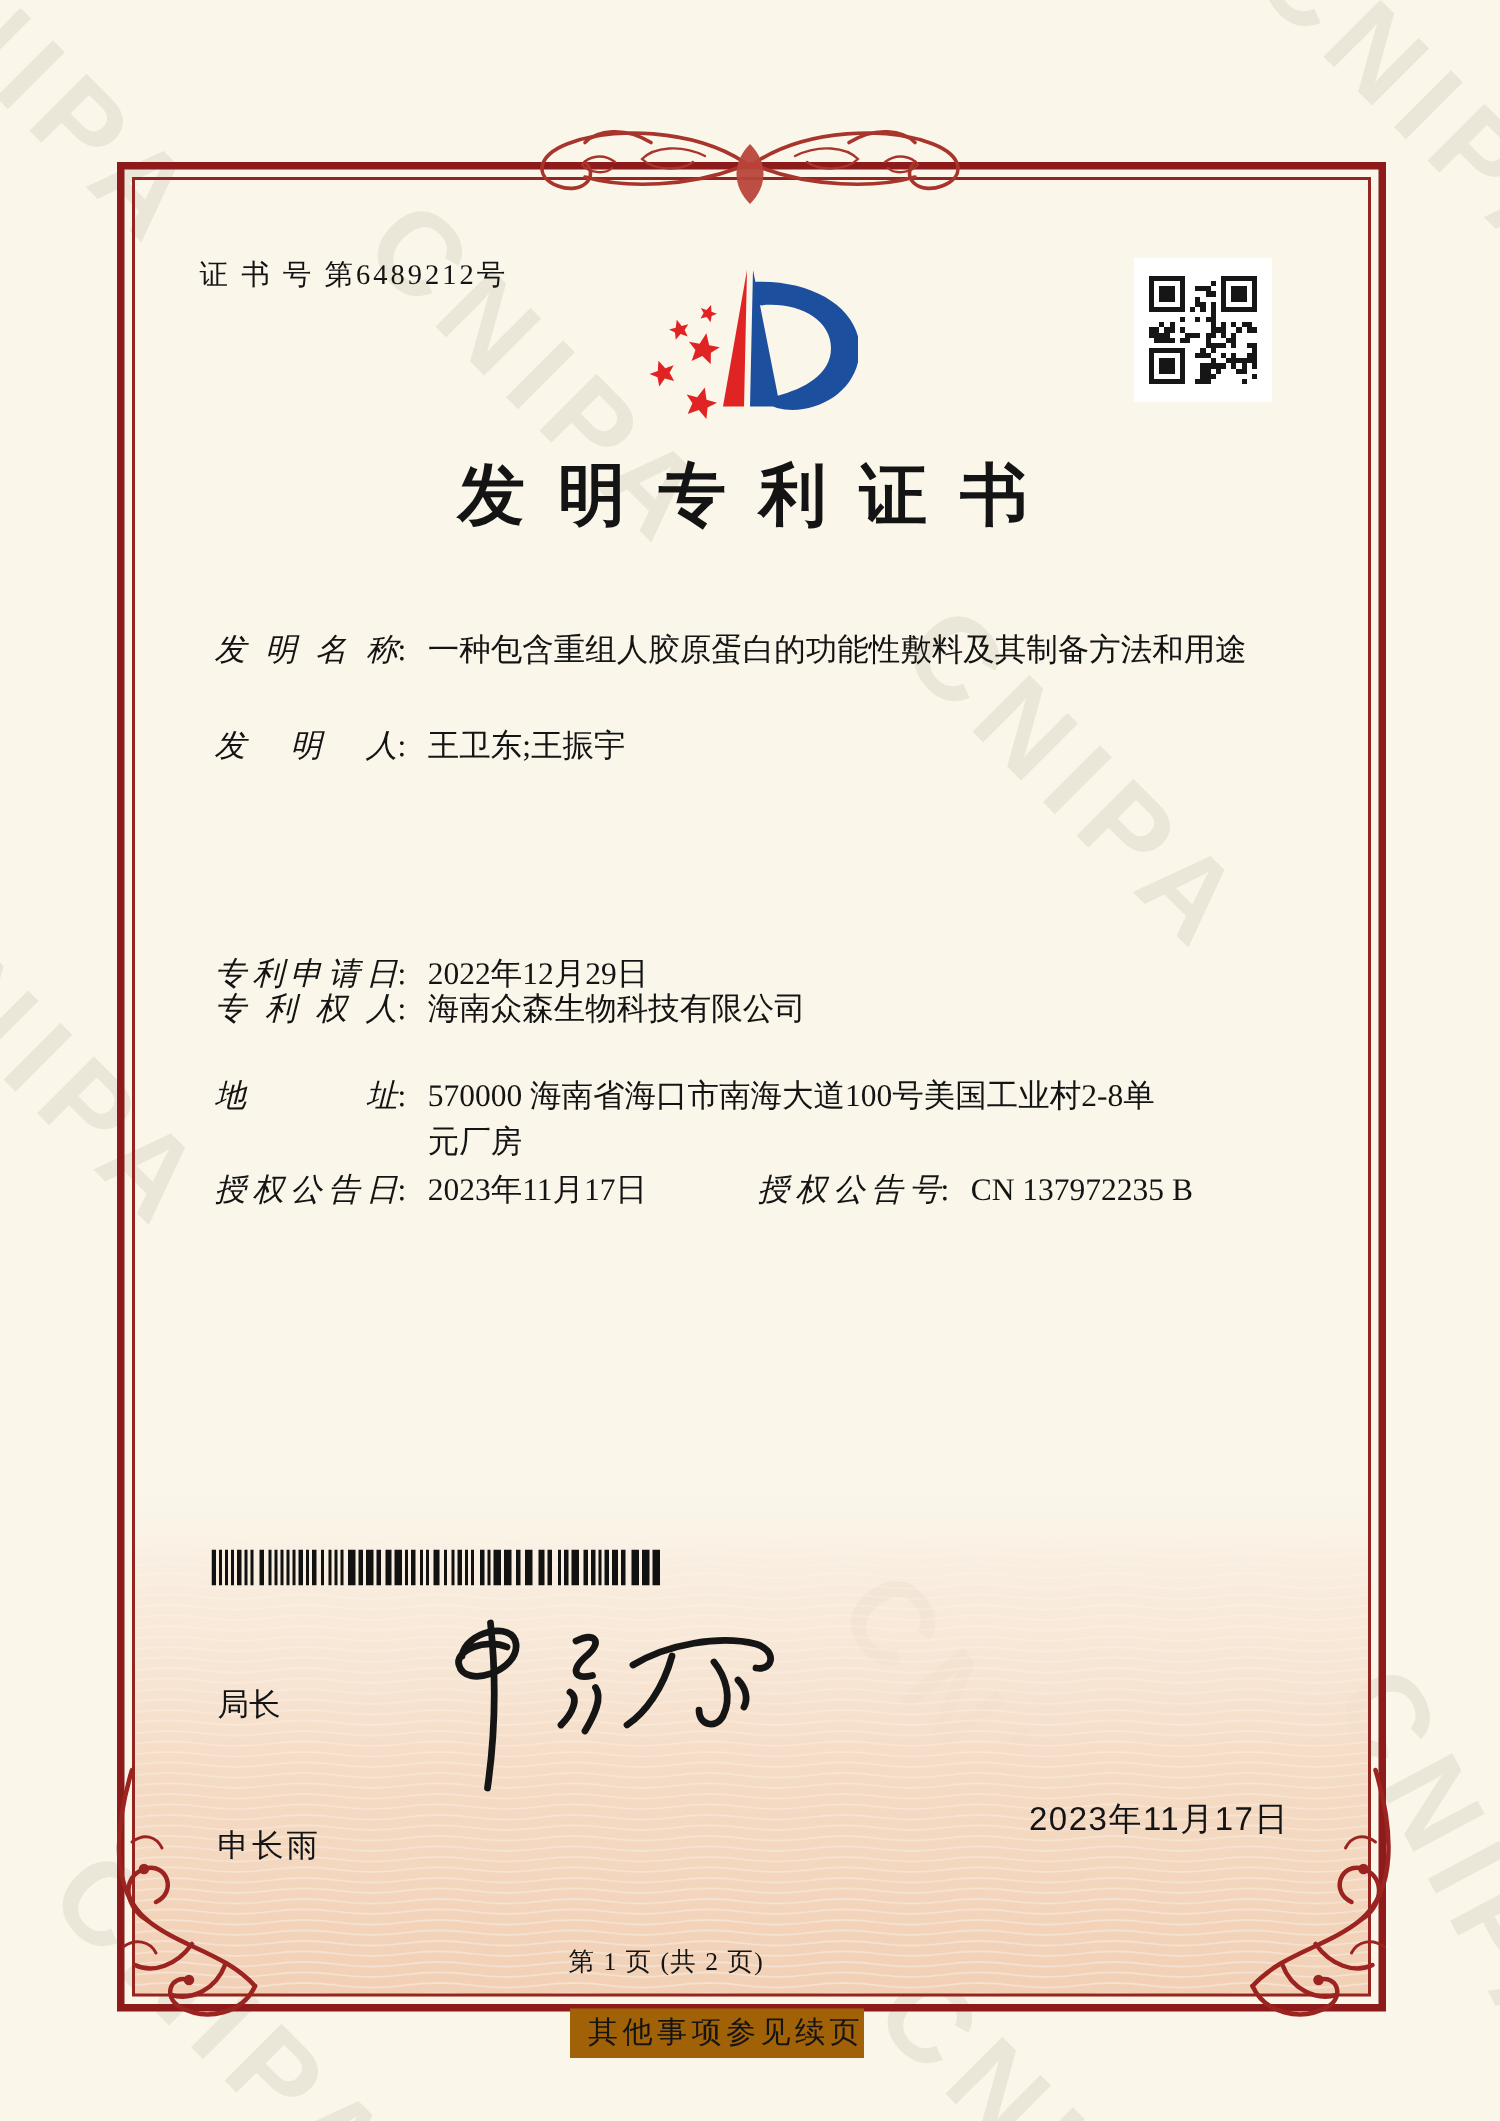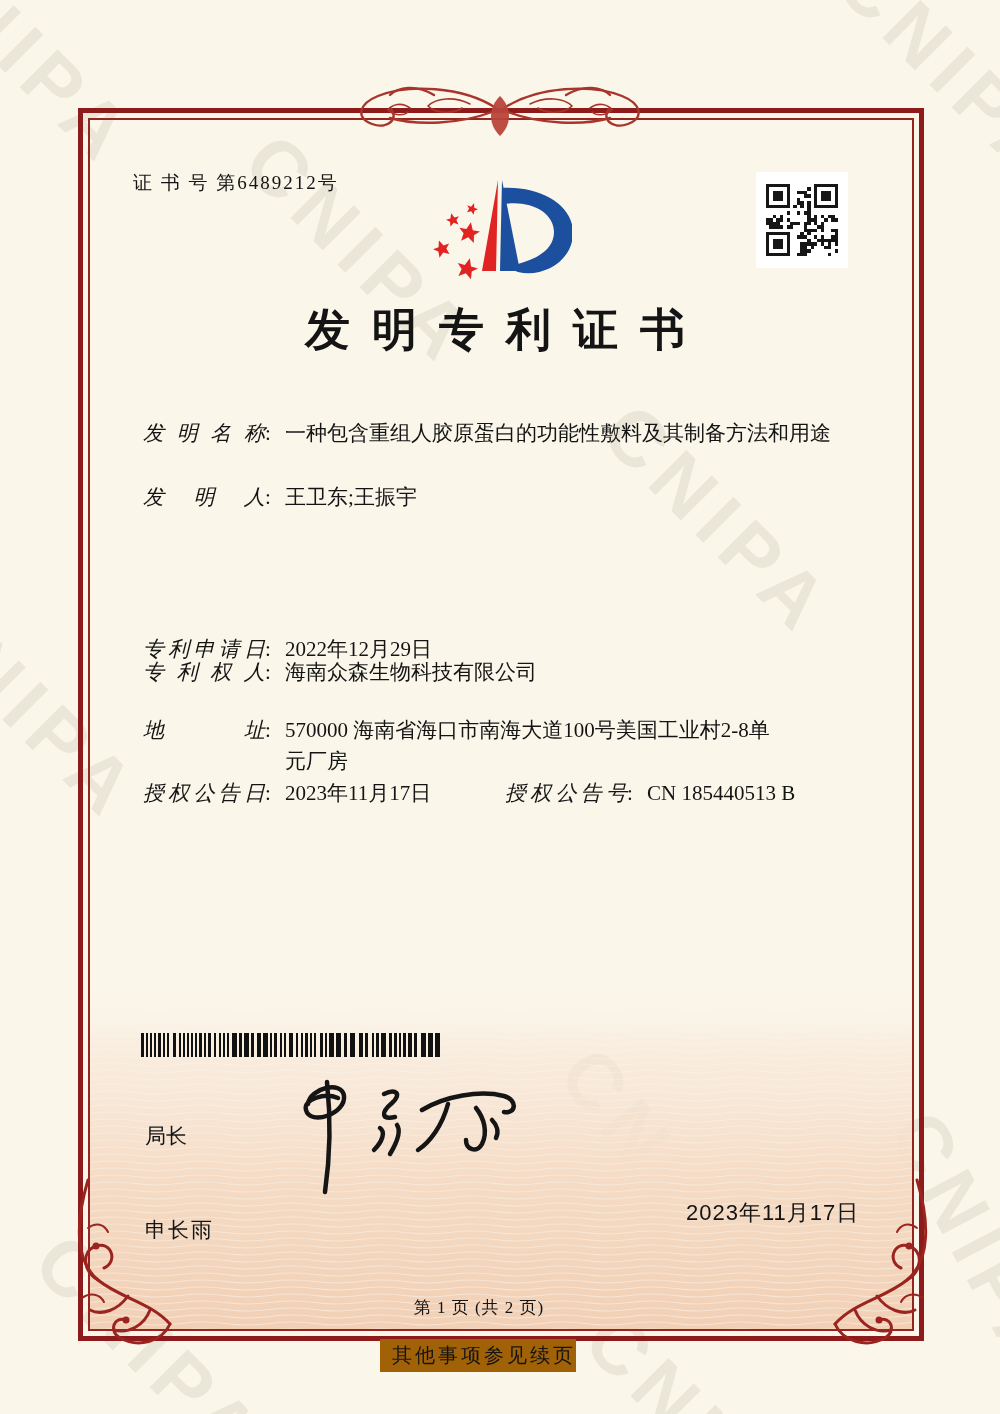--- a/index.html
+++ b/index.html
@@ -44,21 +44,21 @@
   .body-text p{margin:0 0 5px 0;text-indent:2em;letter-spacing:0;}
   
   .barcode{position:absolute;left:141px;top:1033px;}
   .sig{position:absolute;left:280px;top:1070px;}
   .director-title{position:absolute;left:145px;top:1122px;
     font-family:"Liberation Sans","DejaVu Sans",sans-serif;font-size:21px;}
   .director-name{position:absolute;left:145px;top:1216px;
     font-family:"Liberation Sans","DejaVu Sans",sans-serif;font-size:21px;letter-spacing:2px;}
   .issue-date{position:absolute;left:686px;top:1198px;
     font-family:"Liberation Sans","DejaVu Sans",sans-serif;font-size:22px;letter-spacing:1px;}
-  .page-indicator{position:absolute;left:379px;top:1296px;width:200px;text-align:center;
+  .page-indicator{position:absolute;left:379px;top:1296px;width:200px;
     font-size:17px;letter-spacing:1px;}
   .footer-note{position:absolute;left:380px;top:1339px;width:196px;height:33px;
     background:#a16207;font-size:20px;letter-spacing:3px;line-height:33px;padding-left:12px;
     box-sizing:border-box;}
 </style>
 </head>
 <body>
 
 <div class="page">
 
@@ -384,21 +384,21 @@
   <div class="frow" style="top:715px;">
     <span class="f-label">地址</span><span class="f-colon">:</span>
     <span class="f-value">570000 海南省海口市南海大道100号美国工业村2-8单
 元厂房</span>
   </div>
   <div class="frow" style="top:778px;">
     <span class="f-label">授权公告日</span><span class="f-colon">:</span>
     <span class="f-value-short">2023年11月17日</span>
     <span class="frow2">
       <span class="f-label">授权公告号</span><span class="f-colon">:</span>
-      <span class="f-value-short">CN 185440513 B</span>
+      <span class="f-value-short">CN 137972235 B</span>
     </span>
   </div>
 
 
   <svg class="barcode" id="bcsvg" width="304" height="24">
       <rect x="0" y="0" width="3" height="24" fill="#111"></rect>
       <rect x="5" y="0" width="2" height="24" fill="#111"></rect>
       <rect x="9" y="0" width="2" height="24" fill="#111"></rect>
       <rect x="13" y="0" width="2" height="24" fill="#111"></rect>
       <rect x="17" y="0" width="3" height="24" fill="#111"></rect>

